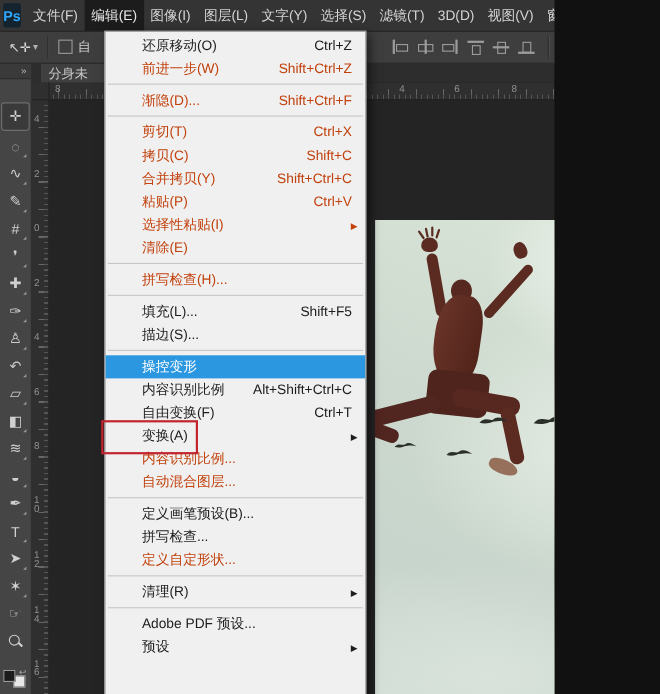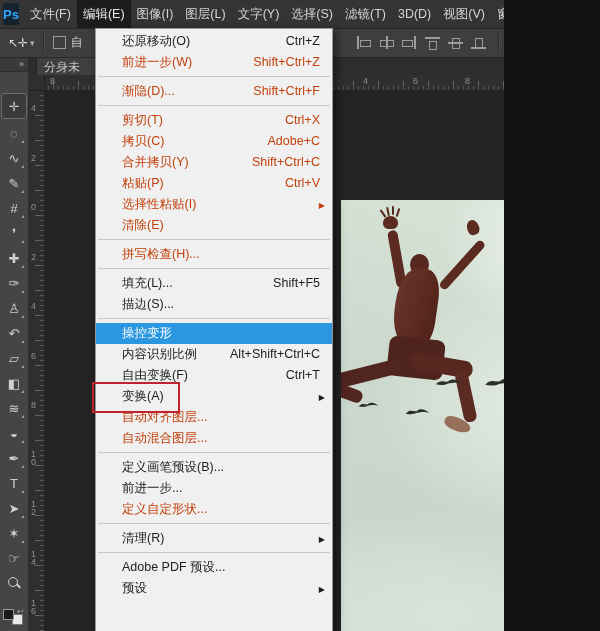--- a/index.html
+++ b/index.html
@@ -101,21 +101,21 @@
   .p-shin{left:113px;top:171px;width:13px;height:52px;background:#5b2a20;border-radius:6px;
           transform:rotate(-12deg);transform-origin:50% 0;}
   .p-foot{left:103px;top:218px;width:27px;height:13px;background:#96705a;border-radius:45% 55% 55% 45%;transform:rotate(22deg);}
   .p-backthigh{left:-6px;top:166px;width:66px;height:15px;background:#512520;border-radius:8px;transform:rotate(-14deg);}
   .p-backcalf{left:-12px;top:186px;width:34px;height:13px;background:#512520;border-radius:6px;transform:rotate(20deg);}
   .bird{position:absolute;}
   
   .ddmenu{position:absolute;left:95px;top:28px;width:238px;height:610px;background:#f0f0f0;
           border:1px solid #9a9a9a;box-shadow:3px 3px 9px rgba(0,0,0,.55);z-index:50;
           padding-top:2px;box-sizing:border-box;}
-  .mi{height:21px;line-height:21px;font-size:12.5px;color:#1c1c1c;padding-left:26px;
+  .mi{height:21px;line-height:21px;font-size:12.5px;color:#1c1c1c;padding-left:33px;
       position:relative;white-space:nowrap;}
   .mi .sc{position:absolute;right:12px;}
   .mi .sub{position:absolute;right:7px;font-size:8px;top:1px;}
   .mi.dis{color:#c2410c;}
   .mi.hl{background:#2b97e1;color:#ffffff;}
   .msep{height:8px;position:relative;}
   .msep::after{content:"";position:absolute;left:2px;right:2px;top:3px;height:1px;background:#c6c6c6;}
   .redbox{position:absolute;left:92px;top:382px;width:84px;height:27px;border:2px solid #c2242d;z-index:60;}
 </style>
 </head>
@@ -306,40 +306,40 @@
     </div>
   </div>
 
   <div class="ddmenu">
     <div class="mi"><span>还原移动(O)</span><span class="sc">Ctrl+Z</span></div>
     <div class="mi dis"><span>前进一步(W)</span><span class="sc">Shift+Ctrl+Z</span></div>
     <div class="msep"></div>
     <div class="mi dis"><span>渐隐(D)...</span><span class="sc">Shift+Ctrl+F</span></div>
     <div class="msep"></div>
     <div class="mi dis"><span>剪切(T)</span><span class="sc">Ctrl+X</span></div>
-    <div class="mi dis"><span>拷贝(C)</span><span class="sc">Adobe+C</span></div>
+    <div class="mi dis"><span>拷贝(C)</span><span class="sc">Shift+C</span></div>
     <div class="mi dis"><span>合并拷贝(Y)</span><span class="sc">Shift+Ctrl+C</span></div>
     <div class="mi dis"><span>粘贴(P)</span><span class="sc">Ctrl+V</span></div>
     <div class="mi dis"><span>选择性粘贴(I)</span><span class="sub">▶</span></div>
     <div class="mi dis"><span>清除(E)</span></div>
     <div class="msep"></div>
     <div class="mi dis"><span>拼写检查(H)...</span></div>
     <div class="msep"></div>
     <div class="mi"><span>填充(L)...</span><span class="sc">Shift+F5</span></div>
     <div class="mi"><span>描边(S)...</span></div>
     <div class="msep"></div>
     <div class="mi hl"><span>操控变形</span></div>
     <div class="mi"><span>内容识别比例</span><span class="sc">Alt+Shift+Ctrl+C</span></div>
     <div class="mi"><span>自由变换(F)</span><span class="sc">Ctrl+T</span></div>
     <div class="mi"><span>变换(A)</span><span class="sub">▶</span></div>
-    <div class="mi dis"><span>自动对齐图层...</span></div>
+    <div class="mi dis"><span>内容识别比例...</span></div>
     <div class="mi dis"><span>自动混合图层...</span></div>
     <div class="msep"></div>
     <div class="mi"><span>定义画笔预设(B)...</span></div>
-    <div class="mi"><span>前进一步...</span></div>
+    <div class="mi"><span>拼写检查...</span></div>
     <div class="mi dis"><span>定义自定形状...</span></div>
     <div class="msep"></div>
     <div class="mi"><span>清理(R)</span><span class="sub">▶</span></div>
     <div class="msep"></div>
     <div class="mi"><span>Adobe PDF 预设...</span></div>
     <div class="mi"><span>预设</span><span class="sub">▶</span></div>
   </div>
 
   <div class="redbox"></div>
 

